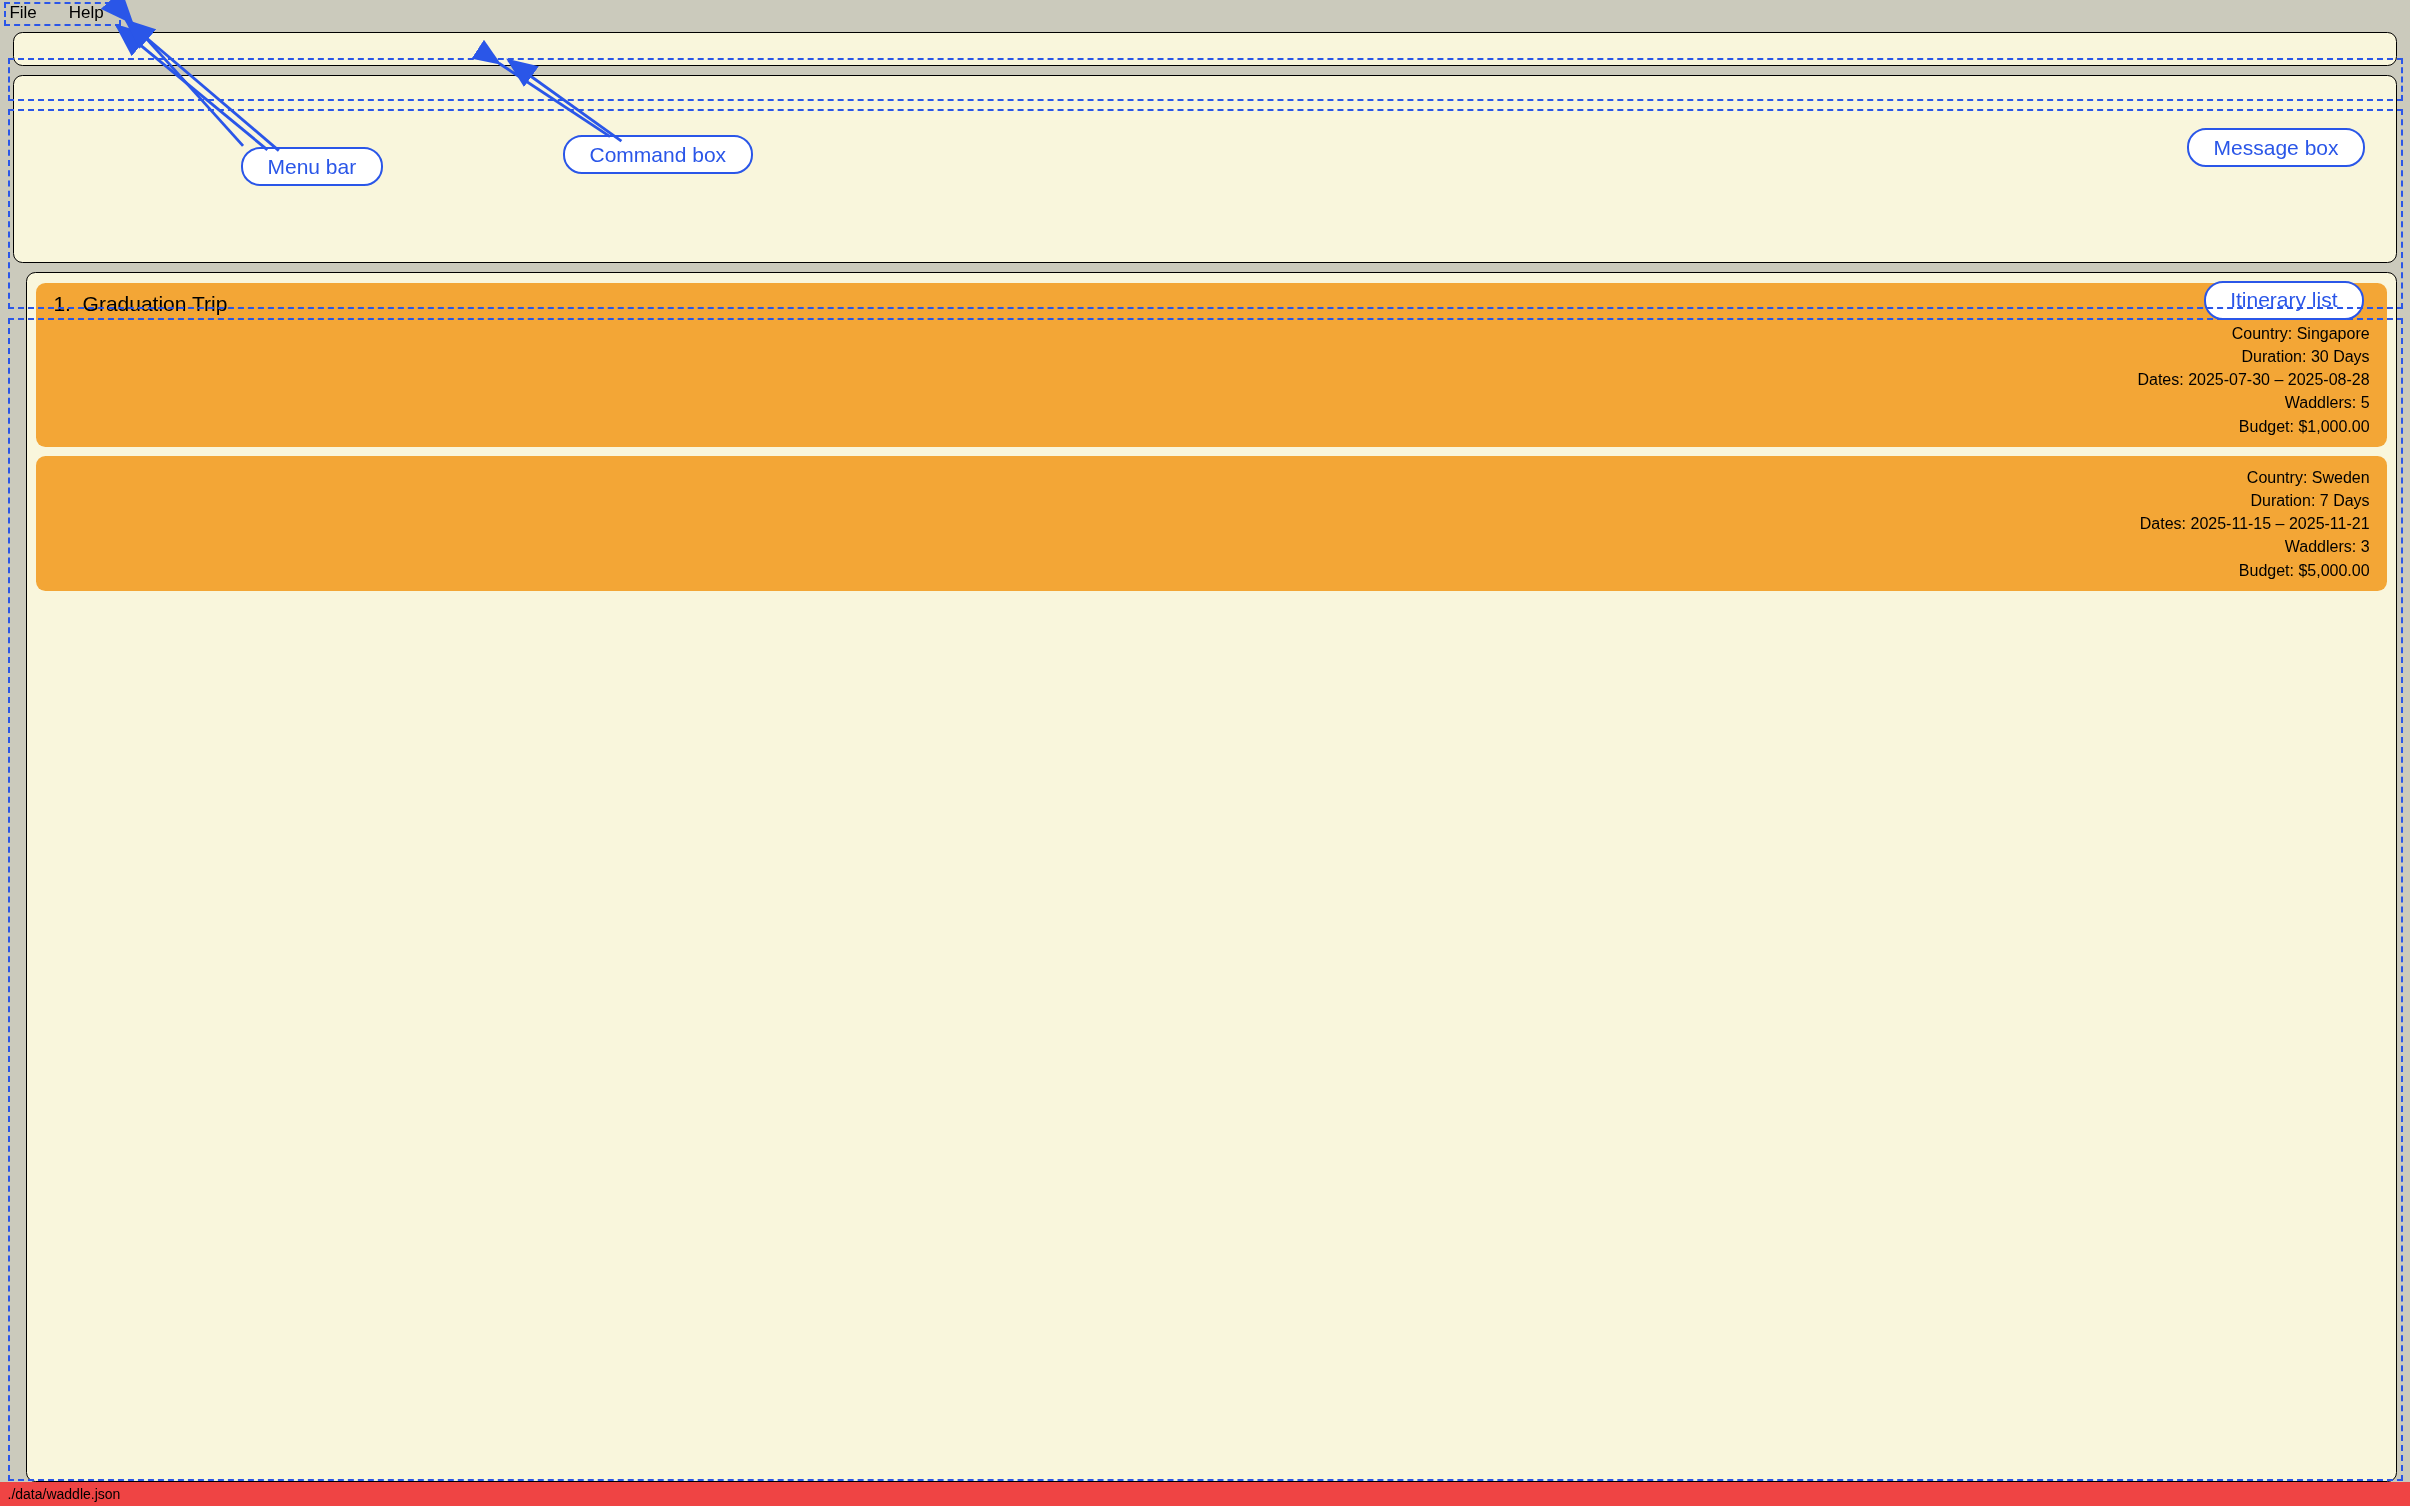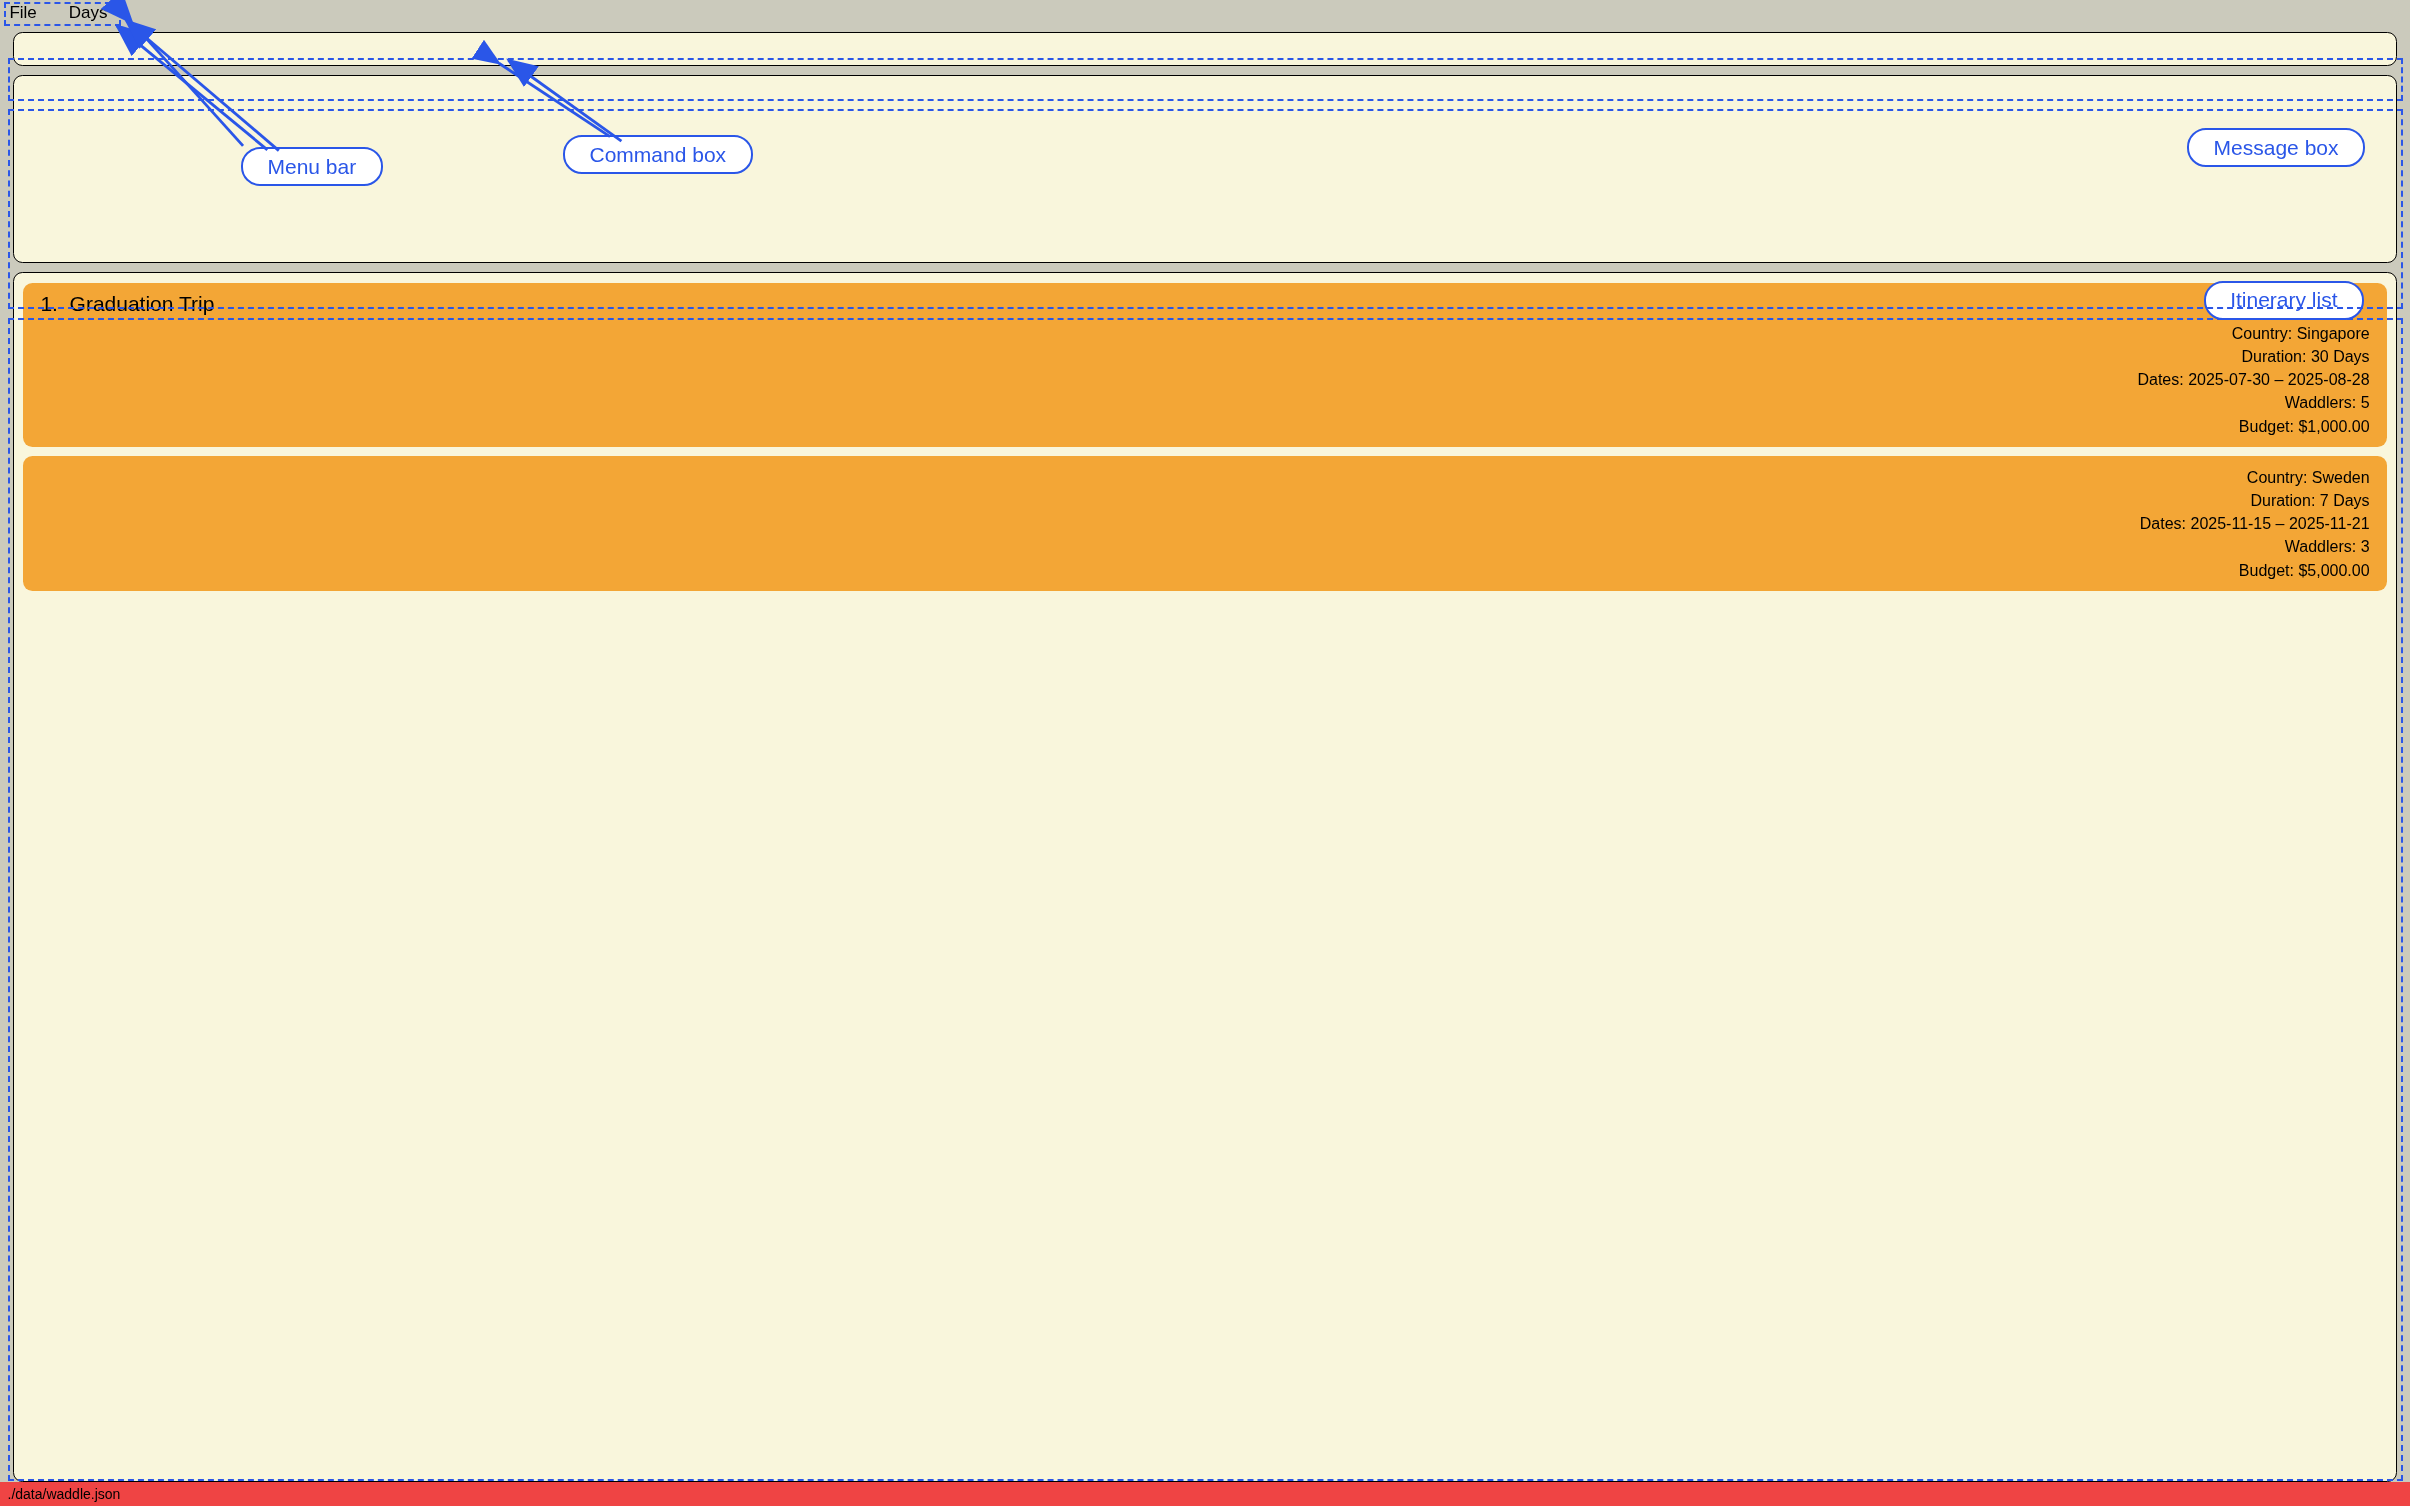--- a/index.html
+++ b/index.html
@@ -52,20 +52,21 @@
     position: relative;
   }
 
   .itinerary-list {
     flex: 1;
     padding: 9.4px;
     display: flex;
     flex-direction: column;
     gap: 9.4px;
     position: relative;
+    margin-left: 13px;
   }
 
   .itinerary-card {
     background: #f3a636;
     border-radius: 9.4px;
     padding: 9.4px 17px;
   }
   .itinerary-card .card-title {
     font-size: 21px;
     margin-bottom: 5.6px;
@@ -120,21 +121,21 @@
     width: 100%;
     height: 100%;
     pointer-events: none;
   }
 </style>
 </head>
 <body>
 
 <div class="menubar">
   <span class="menu-item">File</span>
-  <span class="menu-item">Days</span>
+  <span class="menu-item">Help</span>
 </div>
 
 <div class="content-area">
 
   <div class="panel command-box"></div>
 
   <div class="panel message-box"></div>
 
   <div class="panel itinerary-list">
 

